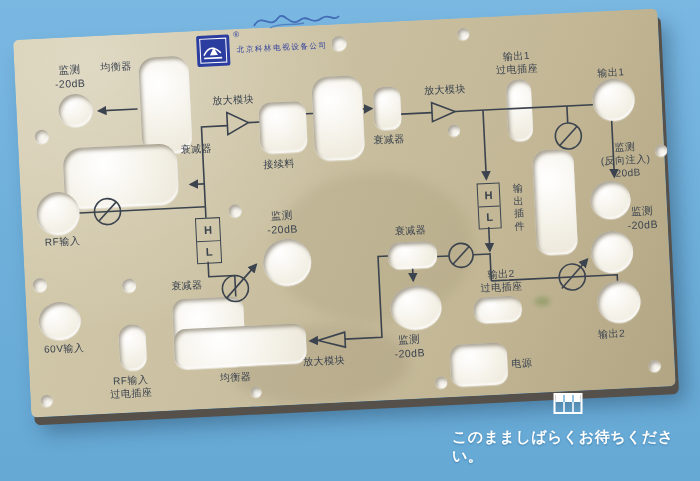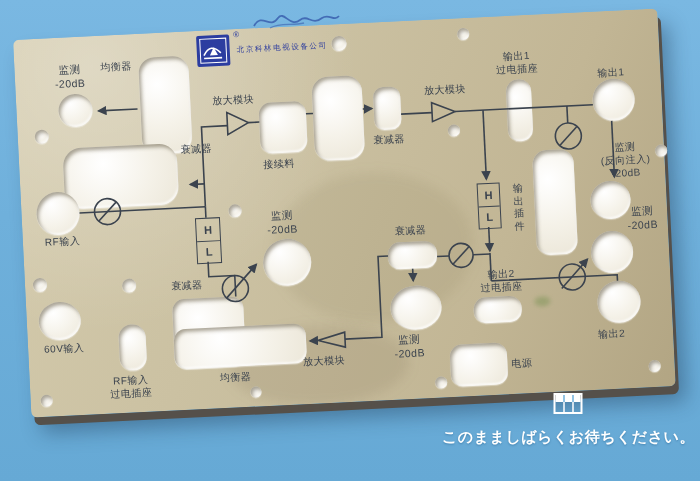--- a/index.html
+++ b/index.html
@@ -34,21 +34,21 @@
   .hlbox span:first-child{border-bottom:1.6px solid #3b434e;}
   .schem{position:absolute;left:0;top:0;}
   
   .logo{position:absolute;left:183px;top:5px;width:33px;height:31px;background:#2c3da0;
         border-radius:2px;display:flex;align-items:center;justify-content:center;}
   .logo-inner{width:25px;height:23px;border:1.5px solid #fff;position:relative;}
   .rmark{position:absolute;left:220px;top:1px;color:#2c3da0;font-size:8px;}
   .company{position:absolute;left:223px;top:16px;color:#2f3e9e;font-size:7.5px;
            letter-spacing:1.6px;white-space:nowrap;}
   
-  .wait-text{position:absolute;left:442px;top:428px;color:#ffffff;font-size:15px;
+  .wait-text{position:absolute;left:452px;top:428px;color:#ffffff;font-size:15px;
              font-weight:bold;letter-spacing:.5px;text-shadow:0 1px 2px rgba(0,60,110,.35);}
   .grid-icon{position:absolute;left:553px;top:392px;}
   .scribble{position:absolute;left:250px;top:6px;}
 </style>
 </head>
 <body>
 
 <div class="stage">
 
   <div class="panel">

